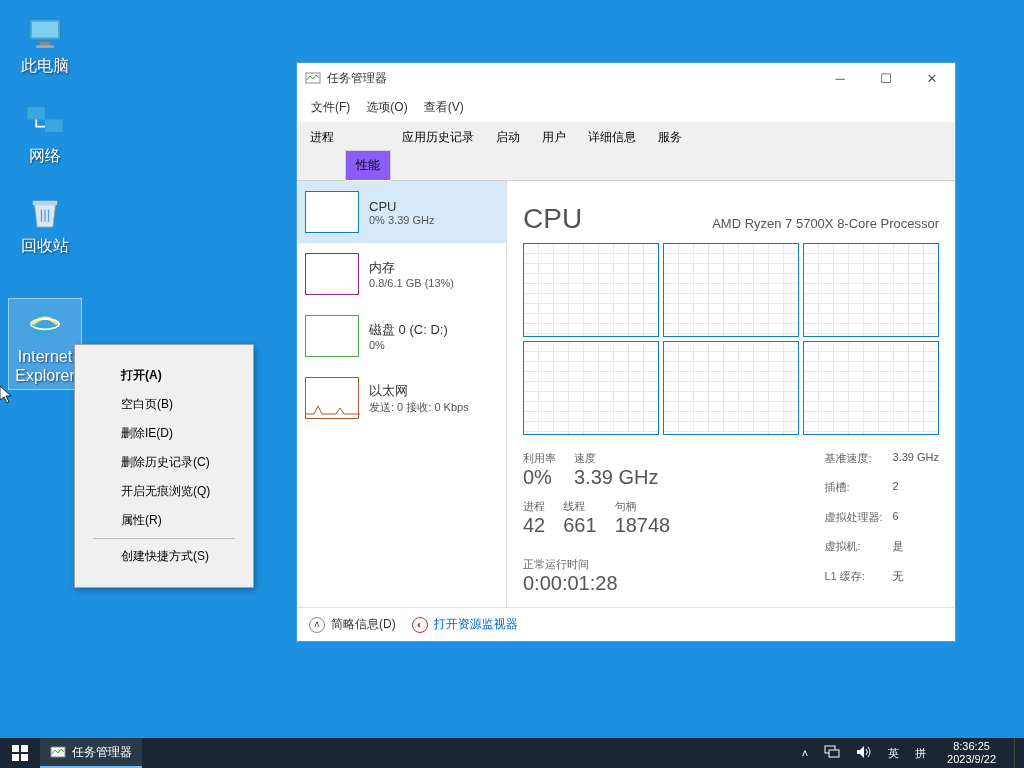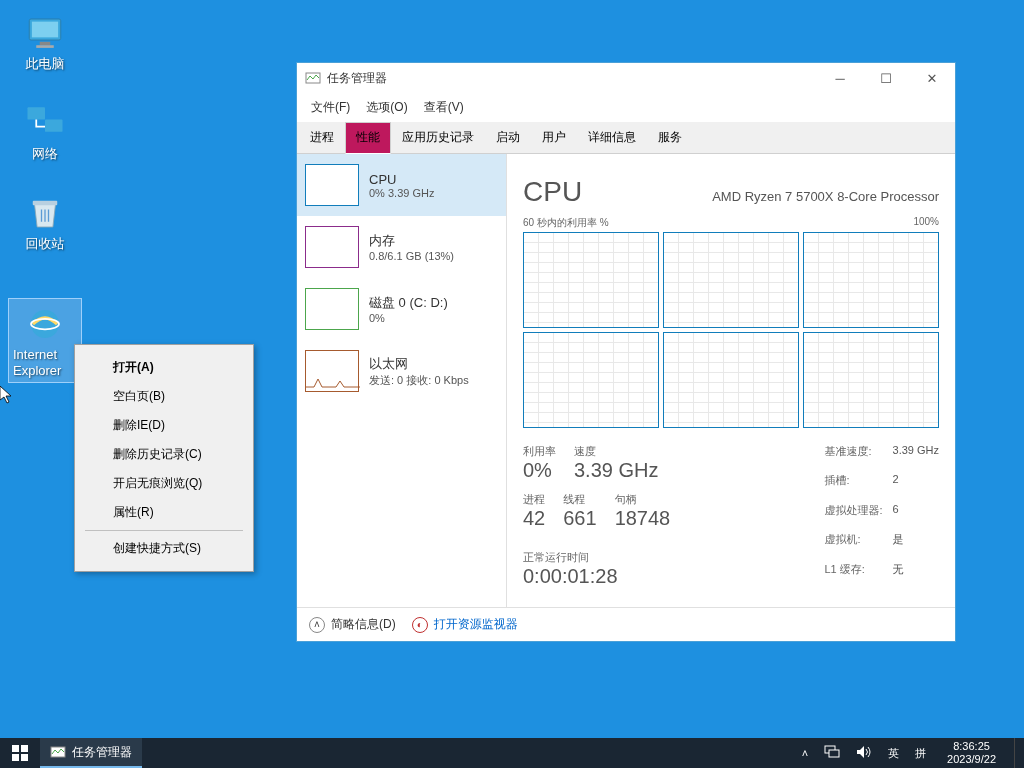--- a/index.html
+++ b/index.html
@@ -2,41 +2,41 @@
 <html><head>
 <meta charset="utf-8">
 <style>
 * { margin: 0; padding: 0; box-sizing: border-box; font-family: "Microsoft YaHei", "Segoe UI", sans-serif; }
 body { width: 1024px; height: 768px; background: #1e90e0; overflow: hidden; position: relative; }
 
 
 .desktop-icon { position: absolute; width: 74px; display: flex; flex-direction: column; align-items: center; cursor: pointer; padding: 4px; }
 .desktop-icon.selected { background: rgba(120,180,230,0.5); border: 1px solid rgba(180,220,255,0.8); }
 .desktop-icon .icon-img { width: 42px; height: 42px; display: flex; align-items: center; justify-content: center; margin-bottom: 2px; }
-.desktop-icon .icon-label { color: white; font-size: 13px; text-align: left; text-shadow: 1px 1px 2px rgba(0,0,0,0.6); line-height: 1.2; }
-
-
-.context-menu { position: absolute; background: #f0f0f0; border: 1px solid #a0a0a0; box-shadow: 2px 2px 6px rgba(0,0,0,0.3); padding: 8px; min-width: 180px; z-index: 50; }
+.desktop-icon .icon-label { color: white; font-size: 16px; text-align: center; text-shadow: 1px 1px 2px rgba(0,0,0,0.6); line-height: 1.2; }
+
+
+.context-menu { position: absolute; background: #f0f0f0; border: 1px solid #a0a0a0; box-shadow: 2px 2px 6px rgba(0,0,0,0.3); padding: 16px; min-width: 180px; z-index: 50; }
 .context-menu-item { padding: 6px 20px 6px 30px; font-size: 12px; cursor: pointer; }
 .context-menu-sep { height: 1px; background: #c0c0c0; margin: 3px 2px; }
 
 
 .taskmgr { position: absolute; left: 296px; top: 62px; width: 660px; height: 580px; background: white; border: 1px solid #4aa0d8; display: flex; flex-direction: column; z-index: 10; }
 .titlebar { height: 30px; display: flex; align-items: center; padding-left: 8px; background: white; }
 .titlebar-icon { width: 16px; height: 16px; margin-right: 6px; }
 .titlebar-text { font-size: 12px; color: #333; flex: 1; }
 .titlebar-btns { display: flex; }
 .titlebar-btn { width: 46px; height: 30px; display: flex; align-items: center; justify-content: center; font-size: 13px; color: #555; cursor: pointer; }
 
 .menubar { display: flex; padding: 2px 6px; font-size: 12px; color: #333; }
 .menubar-item { padding: 4px 8px; cursor: pointer; }
 
 .tabs { display: flex; border-bottom: 1px solid #d0d0d0; font-size: 12px; padding-left: 2px; background: #f0f0f0; }
 .tab { padding: 6px 10px; cursor: pointer; border: 1px solid transparent; background: #f0f0f0; }
-.tab.active { background: #be185d; border: 1px solid #d0d0d0; border-bottom: 1px solid white; margin-bottom: -1px; }
+.tab.active { background: #8b5cf6; border: 1px solid #d0d0d0; border-bottom: 1px solid white; margin-bottom: -1px; margin-top: 28px; }
 
 .content { flex: 1; display: flex; overflow: hidden; }
 .sidebar { width: 210px; border-right: 1px solid #e0e0e0; overflow-y: auto; }
 .sidebar-item { display: flex; align-items: center; padding: 10px 8px; cursor: pointer; }
 .sidebar-item.active { background: #d5e9f7; }
 .sidebar-graph { width: 54px; height: 42px; border: 1px solid; margin-right: 10px; position: relative; background: white; }
 .sidebar-texts { display: flex; flex-direction: column; }
 .sidebar-title { font-size: 13px; color: #333; }
 .sidebar-sub { font-size: 11px; color: #555; }
 
@@ -204,24 +204,20 @@
           <div class="sidebar-title">以太网</div>
           <div class="sidebar-sub">发送: 0 接收: 0 Kbps</div>
         </div>
       </div>
     </div>
 
     <div class="main">
       <div class="main-header">
         <div class="main-title">CPU</div>
         <div class="main-sub">AMD Ryzen 7 5700X 8-Core Processor</div>
-      </div>
-      <div class="graph-label-row">
-        <span>60 秒内的利用率 %</span>
-        <span>100%</span>
       </div>
       <div class="graph-grid">
         <div class="graph-cell"></div>
         <div class="graph-cell"></div>
         <div class="graph-cell"></div>
         <div class="graph-cell"></div>
         <div class="graph-cell"></div>
         <div class="graph-cell"></div>
       </div>
 

